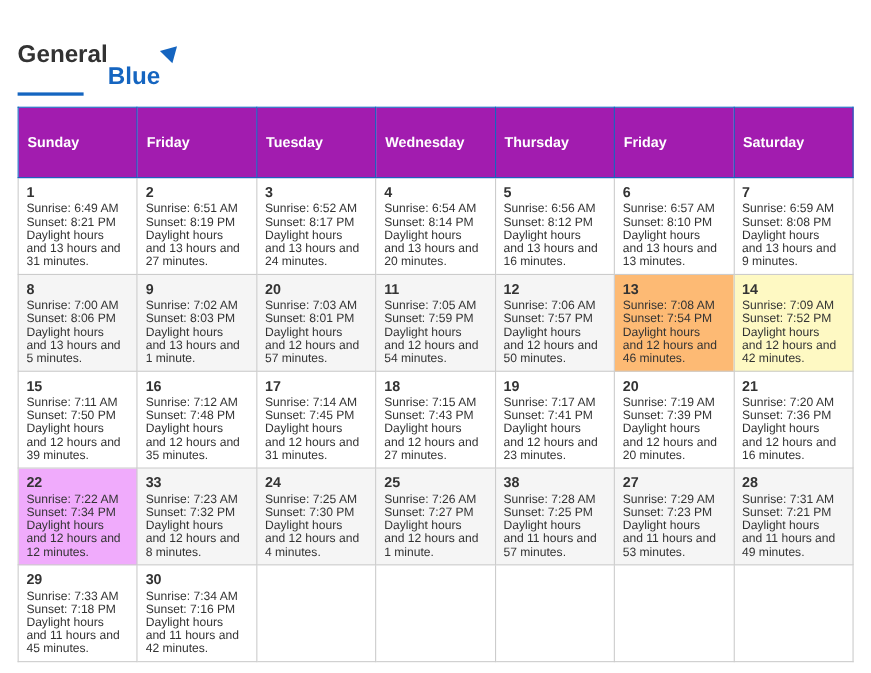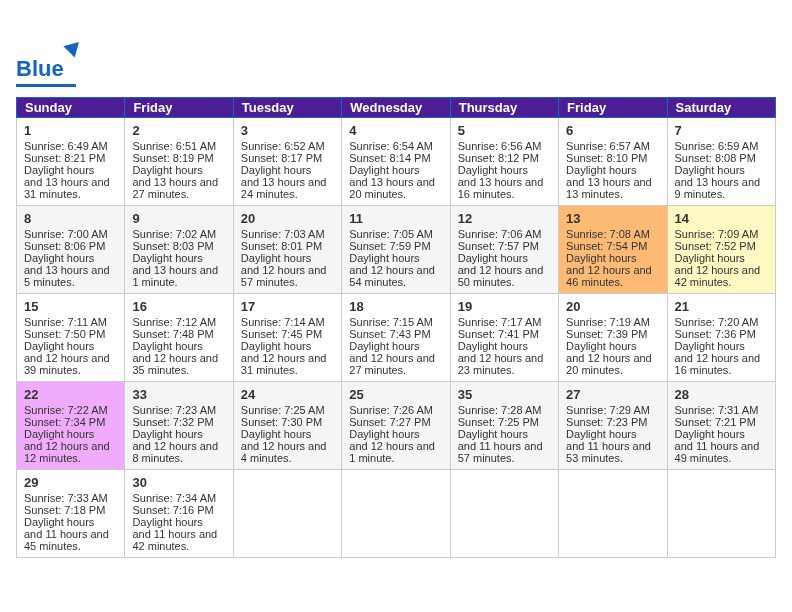--- a/index.html
+++ b/index.html
@@ -57,24 +57,24 @@
     .title-area h2 {
       font-size: 16px;
       font-weight: normal;
       color: #333;
     }
     table {
       width: 100%;
       border-collapse: collapse;
     }
     th {
-      background: #4c1d95;
+      background: #a21caf;
       color: #fff;
       text-align: left;
-      padding: 2px 8px;
+      padding: 24px 8px;
       font-size: 13px;
       font-weight: bold;
       border: 1px solid #1565c0;
     }
     td {
       border: 1px solid #ccc;
       vertical-align: top;
       padding: 5px 7px;
       font-size: 11px;
       color: #333;
@@ -97,20 +97,21 @@
     td.empty-cell {
       border: 1px solid #ccc;
     }
   </style>
 </head>
 <body>
 
 <div class="header">
   <div class="logo">
     <div class="logo-text">
+      <span class="general">General</span>
       <span class="blue">Blue</span>
       <span class="logo-arrow"></span>
     </div>
     <div class="logo-line"></div>
   </div>
   <div class="title-area">
     <h1></h1>
     <h2></h2>
   </div>
 </div>
@@ -153,21 +154,21 @@
         <td><span class="day-num">18</span><span>Sunrise: 7:15 AM<br>Sunset: 7:43 PM<br>Daylight hours<br>and 12 hours and 27 minutes.</span></td>
         <td><span class="day-num">19</span><span>Sunrise: 7:17 AM<br>Sunset: 7:41 PM<br>Daylight hours<br>and 12 hours and 23 minutes.</span></td>
         <td><span class="day-num">20</span><span>Sunrise: 7:19 AM<br>Sunset: 7:39 PM<br>Daylight hours<br>and 12 hours and 20 minutes.</span></td>
         <td><span class="day-num">21</span><span>Sunrise: 7:20 AM<br>Sunset: 7:36 PM<br>Daylight hours<br>and 12 hours and 16 minutes.</span></td>
       </tr>
       <tr>
         <td style="background: #f0abfc; margin-top: 38px;"><span class="day-num">22</span><span>Sunrise: 7:22 AM<br>Sunset: 7:34 PM<br>Daylight hours<br>and 12 hours and 12 minutes.</span></td>
         <td style="background: rgb(245, 245, 245);"><span class="day-num">33</span><span>Sunrise: 7:23 AM<br>Sunset: 7:32 PM<br>Daylight hours<br>and 12 hours and 8 minutes.</span></td>
         <td style="background: rgb(245, 245, 245);"><span class="day-num">24</span><span>Sunrise: 7:25 AM<br>Sunset: 7:30 PM<br>Daylight hours<br>and 12 hours and 4 minutes.</span></td>
         <td style="background: rgb(245, 245, 245);"><span class="day-num">25</span><span>Sunrise: 7:26 AM<br>Sunset: 7:27 PM<br>Daylight hours<br>and 12 hours and 1 minute.</span></td>
-        <td style="background: rgb(245, 245, 245);"><span class="day-num">35</span><span>Sunrise: 7:28 AM<br>Sunset: 7:25 PM<br>Daylight hours<br>and 11 hours and 57 minutes.</span></td>
+        <td style="background: rgb(245, 245, 245);"><span class="day-num">38</span><span>Sunrise: 7:28 AM<br>Sunset: 7:25 PM<br>Daylight hours<br>and 11 hours and 57 minutes.</span></td>
         <td style="background: rgb(245, 245, 245);"><span class="day-num">27</span><span>Sunrise: 7:29 AM<br>Sunset: 7:23 PM<br>Daylight hours<br>and 11 hours and 53 minutes.</span></td>
         <td style="background: rgb(245, 245, 245);"><span class="day-num">28</span><span>Sunrise: 7:31 AM<br>Sunset: 7:21 PM<br>Daylight hours<br>and 11 hours and 49 minutes.</span></td>
       </tr>
       <tr>
         <td><span class="day-num">29</span><span>Sunrise: 7:33 AM<br>Sunset: 7:18 PM<br>Daylight hours<br>and 11 hours and 45 minutes.</span></td>
         <td><span class="day-num">30</span><span>Sunrise: 7:34 AM<br>Sunset: 7:16 PM<br>Daylight hours<br>and 11 hours and 42 minutes.</span></td>
         <td class="empty-cell"></td>
         <td class="empty-cell"></td>
         <td class="empty-cell"></td>
         <td class="empty-cell"></td>

